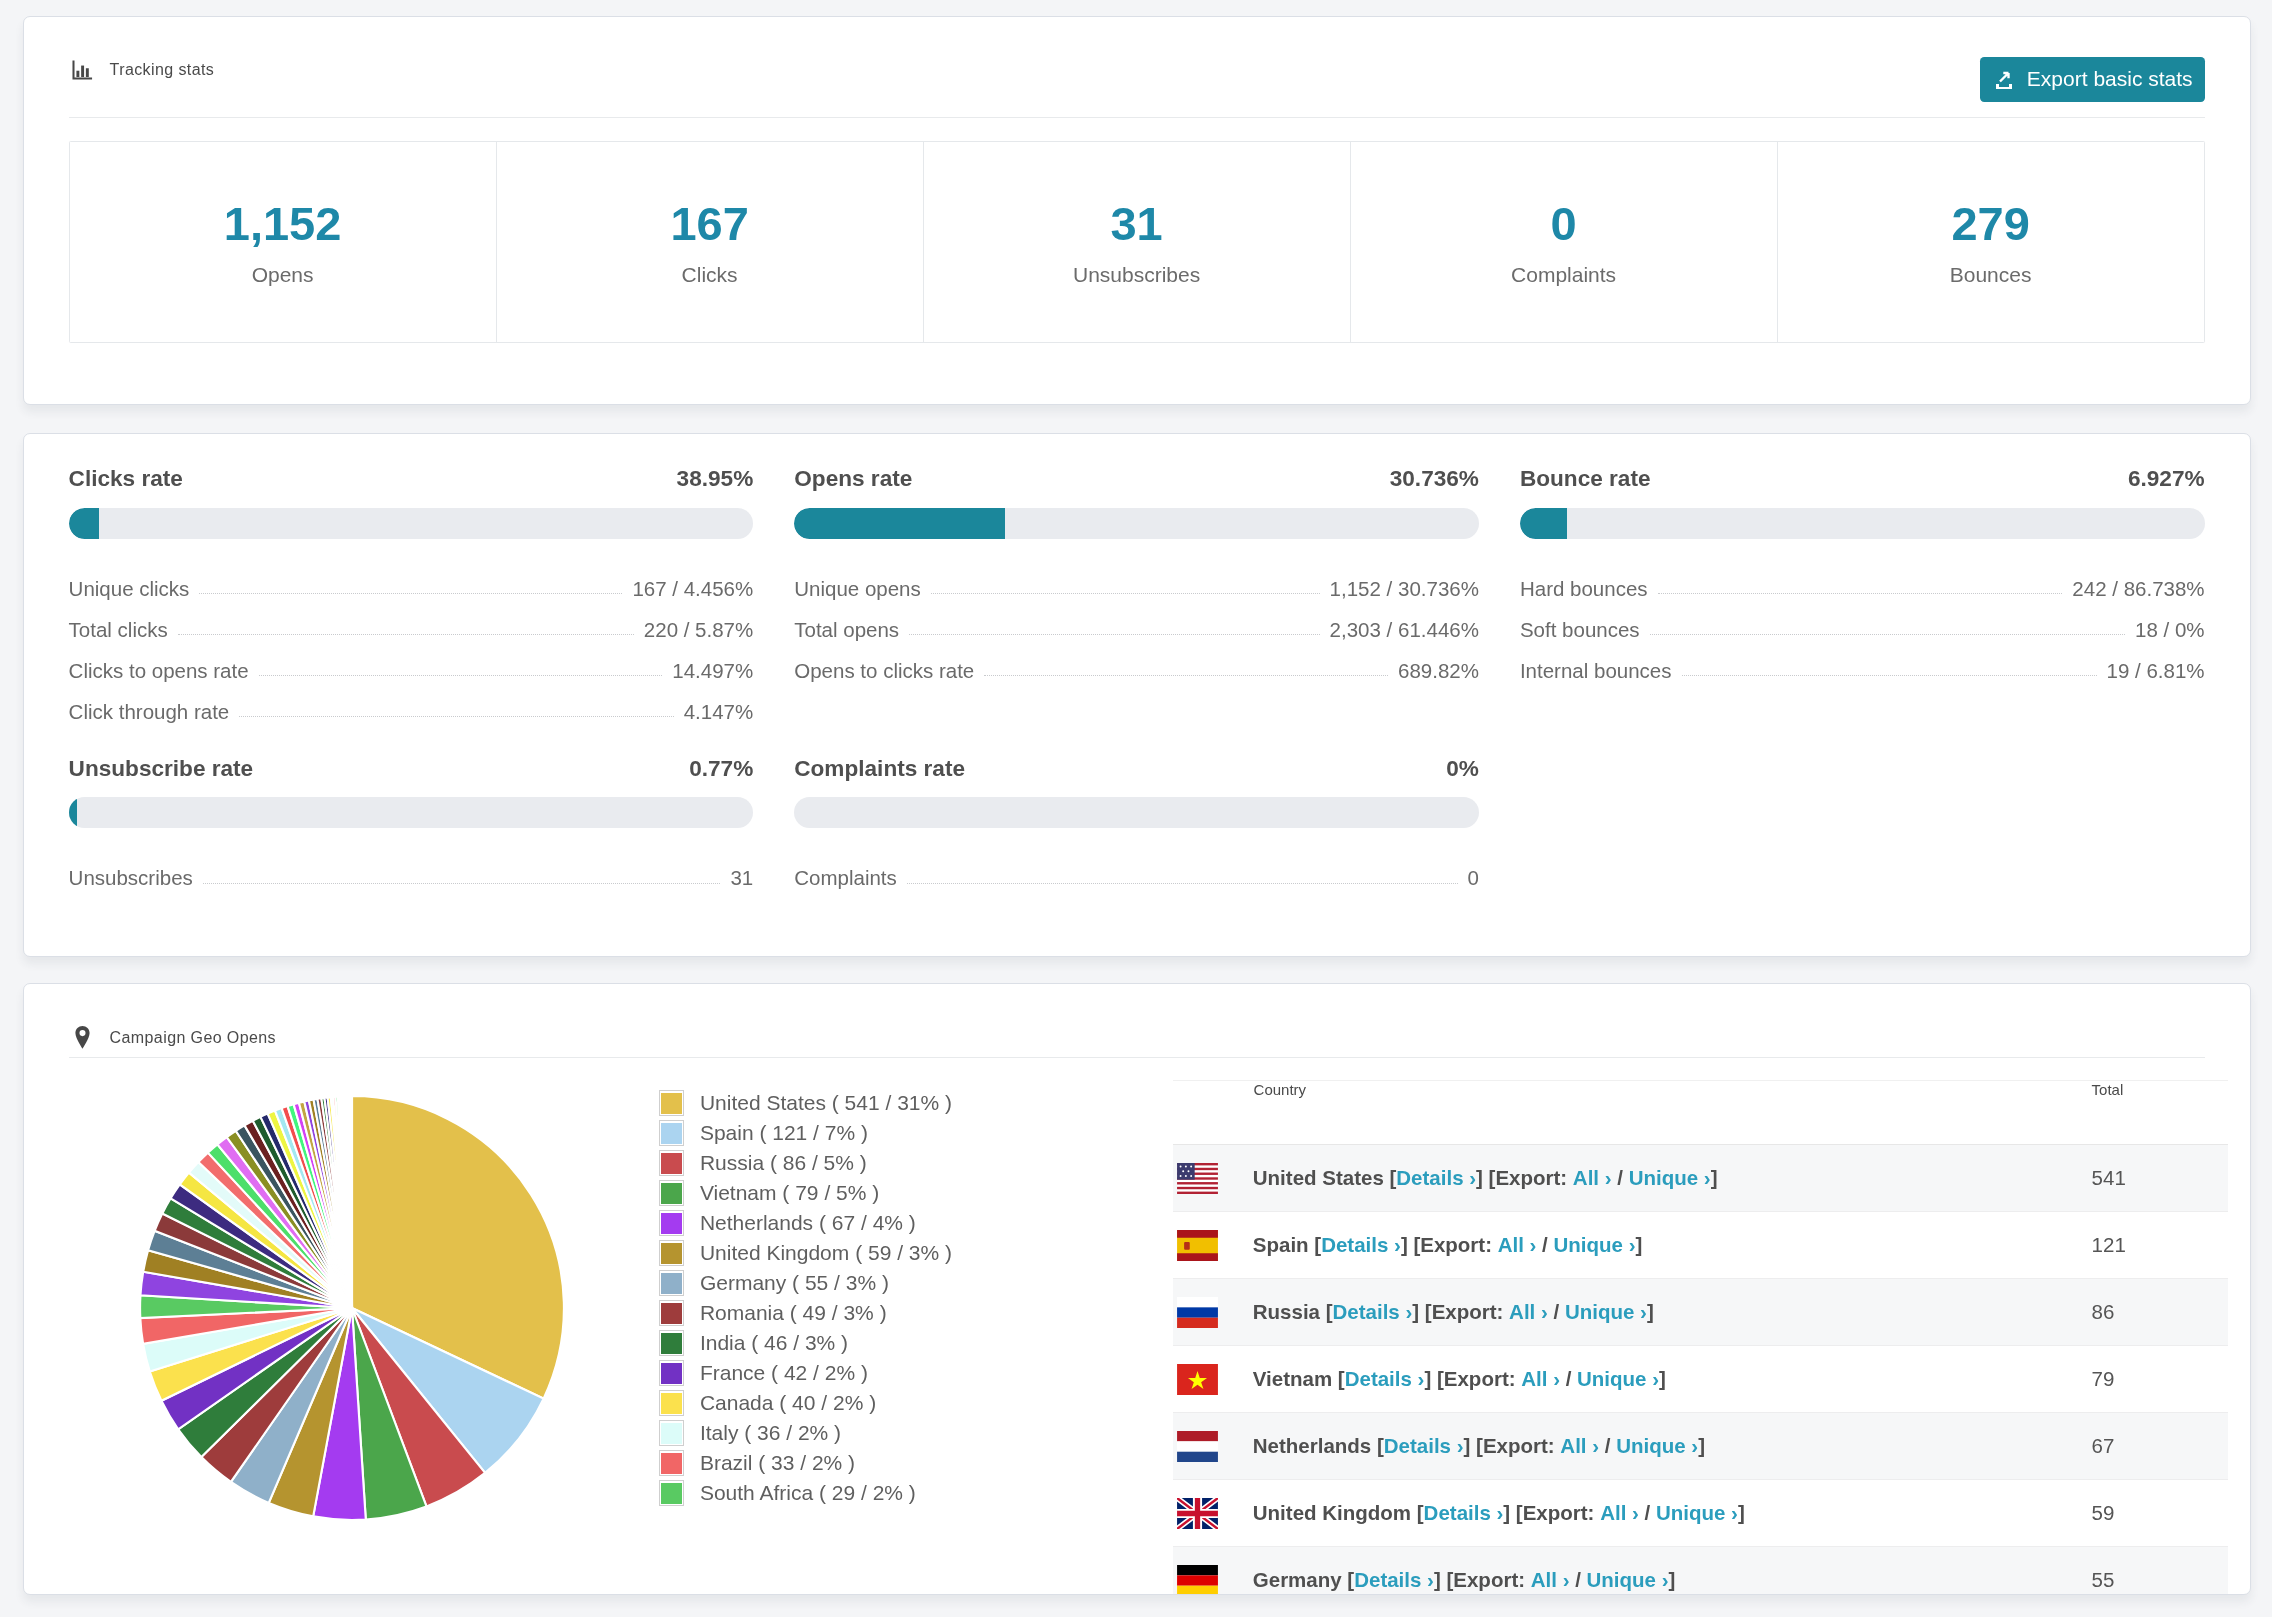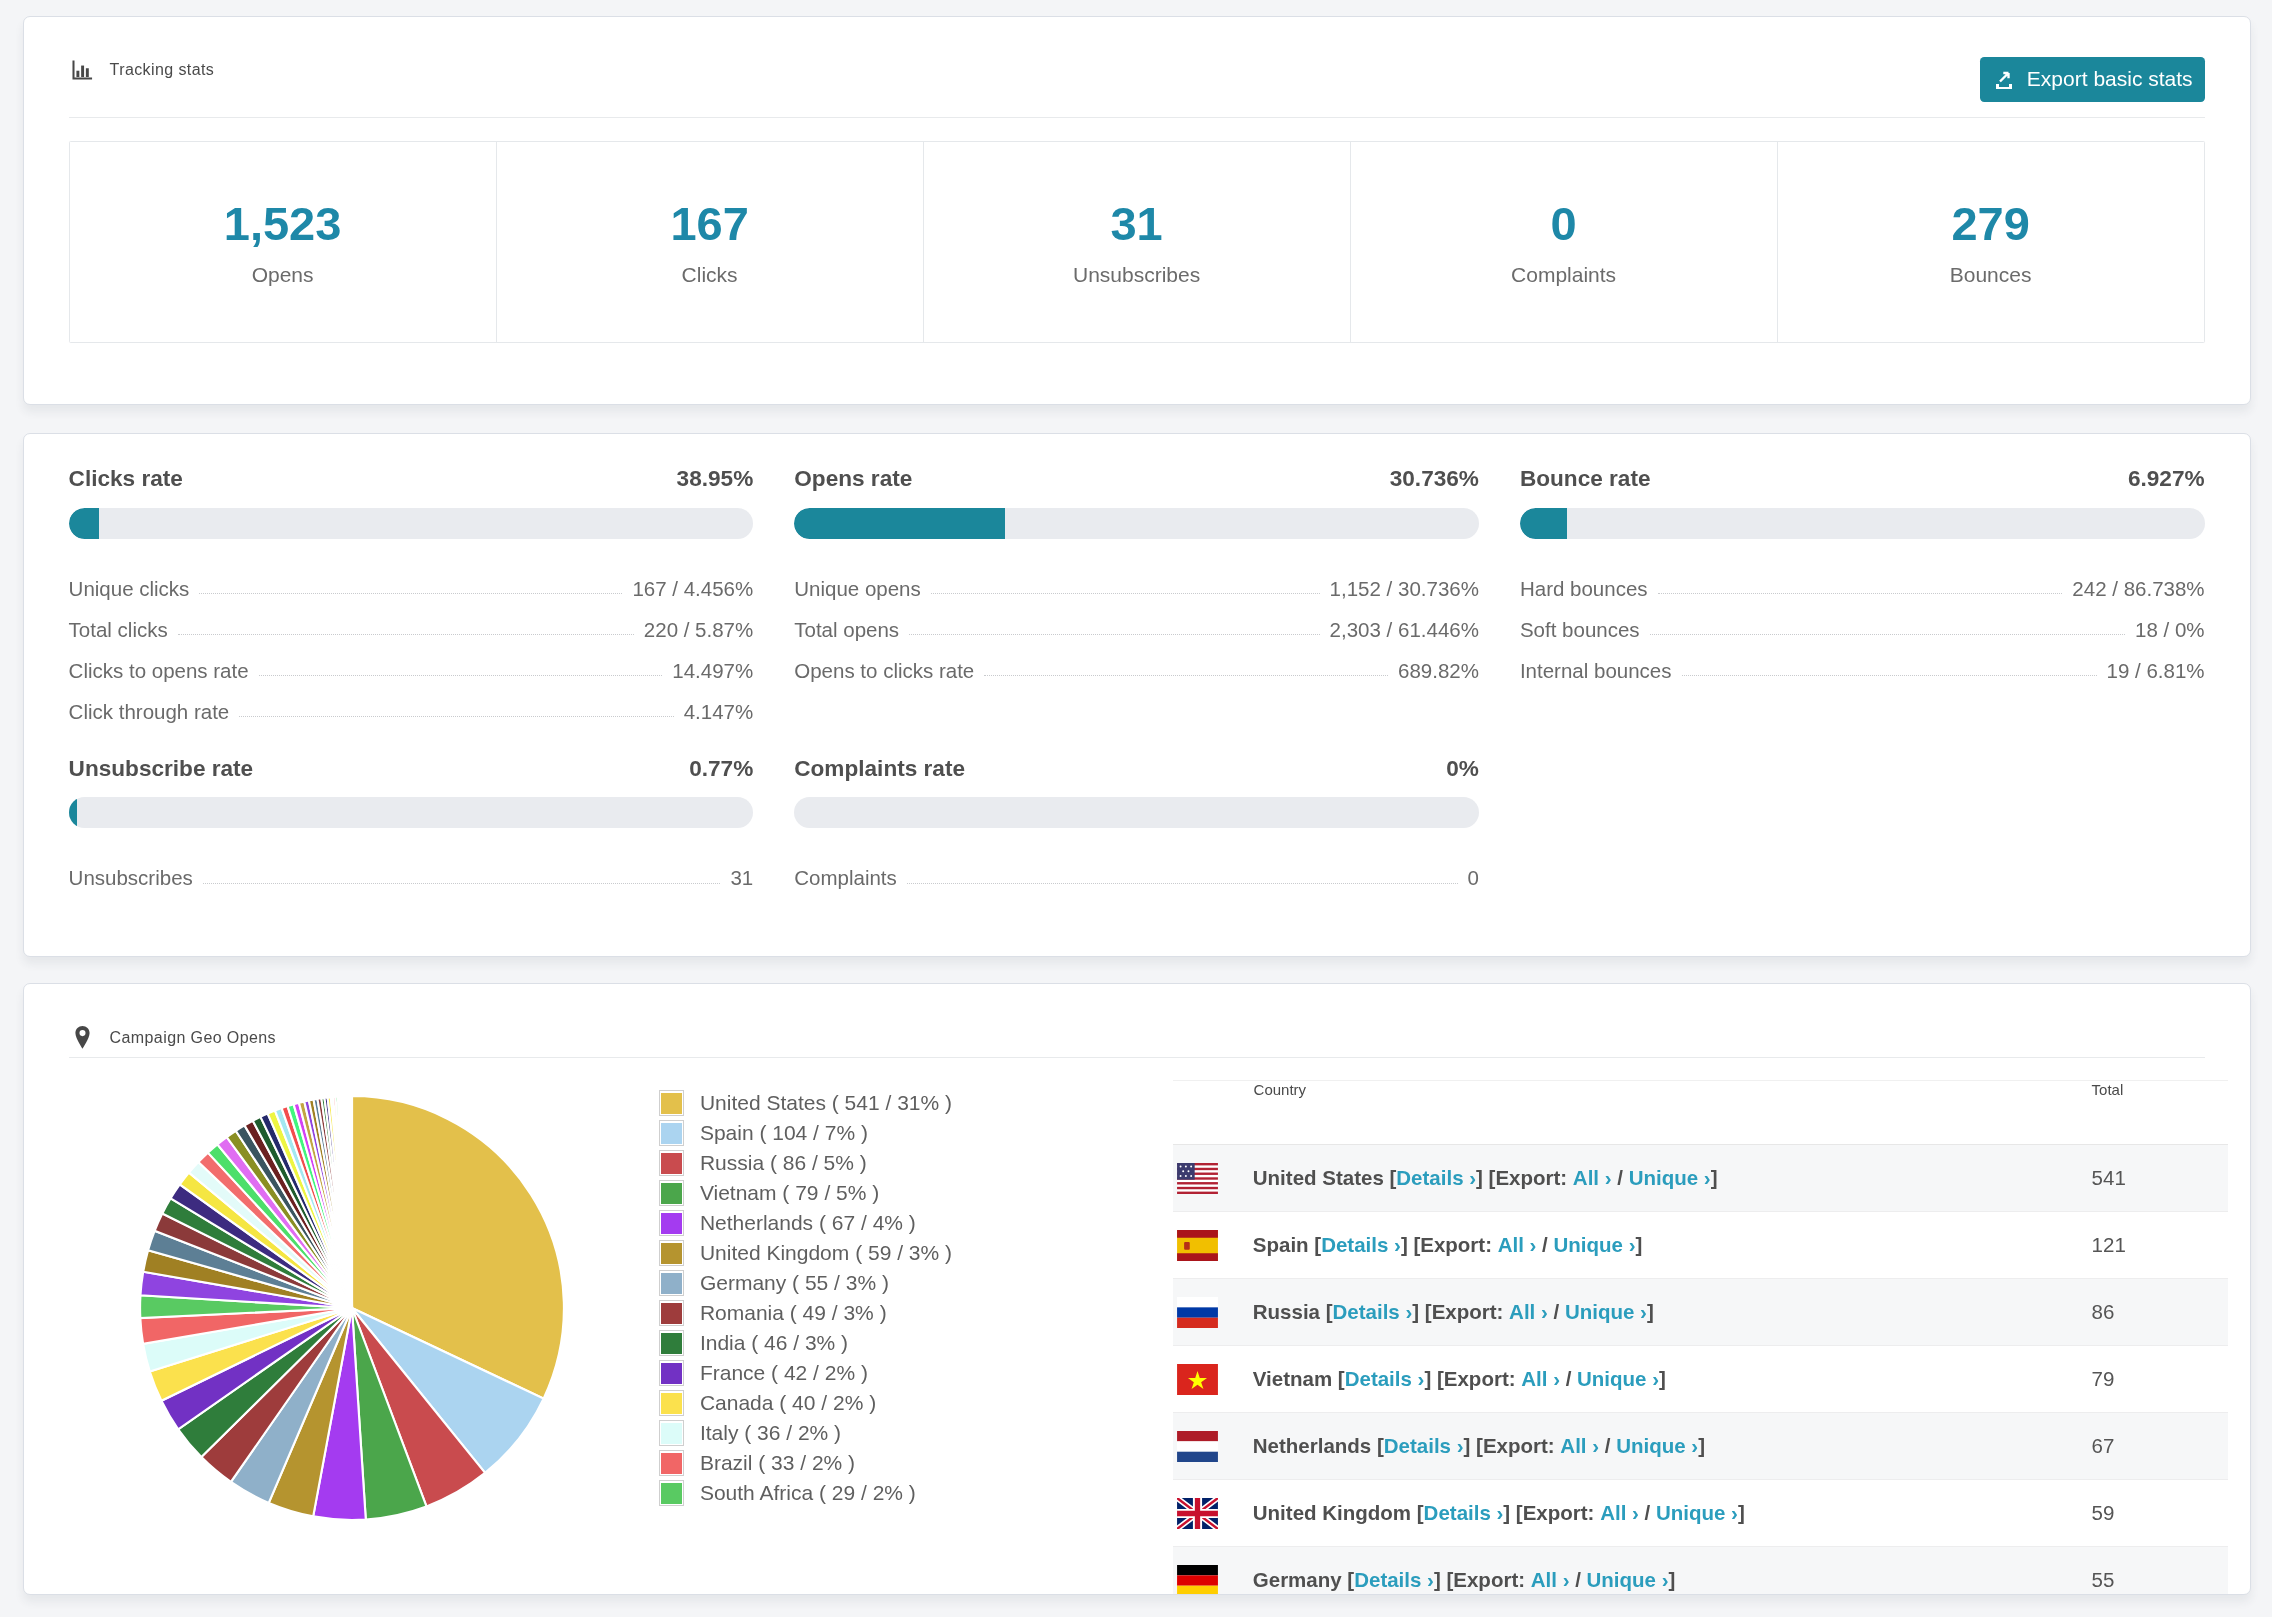--- a/index.html
+++ b/index.html
@@ -78,21 +78,21 @@
     <button class="export-btn">
       <svg viewBox="0 0 24 24">
         <path d="M4 17h3v3h10v-3h3v5H4z" fill="#fff"></path>
         <path d="M8 14.5 16.5 6M16.5 6h-5.2M16.5 6v5.2" fill="none" stroke="#fff" stroke-width="2.4"></path>
       </svg>
       <span>Export basic stats</span>
     </button>
     <div class="hdr-divider"></div>
     <div class="stats-box" id="stats-box">
         <div class="stat-cell">
-          <div class="stat-value">1,523</div>
+          <div class="stat-value">1,152</div>
           <div class="stat-label">Opens</div>
         </div>
         <div class="stat-cell">
           <div class="stat-value">167</div>
           <div class="stat-label">Clicks</div>
         </div>
         <div class="stat-cell">
           <div class="stat-value">31</div>
           <div class="stat-label">Unsubscribes</div>
         </div>
@@ -300,21 +300,21 @@
         <li>
           <span class="swatch">
             <i style="background: rgb(227, 192, 75);"></i>
           </span>
           <span>United States ( 541 / 31% )</span>
         </li>
         <li>
           <span class="swatch">
             <i style="background: rgb(171, 212, 240);"></i>
           </span>
-          <span>Spain ( 104 / 7% )</span>
+          <span>Spain ( 121 / 7% )</span>
         </li>
         <li>
           <span class="swatch">
             <i style="background: rgb(201, 75, 78);"></i>
           </span>
           <span>Russia ( 86 / 5% )</span>
         </li>
         <li>
           <span class="swatch">
             <i style="background: rgb(75, 166, 75);"></i>

